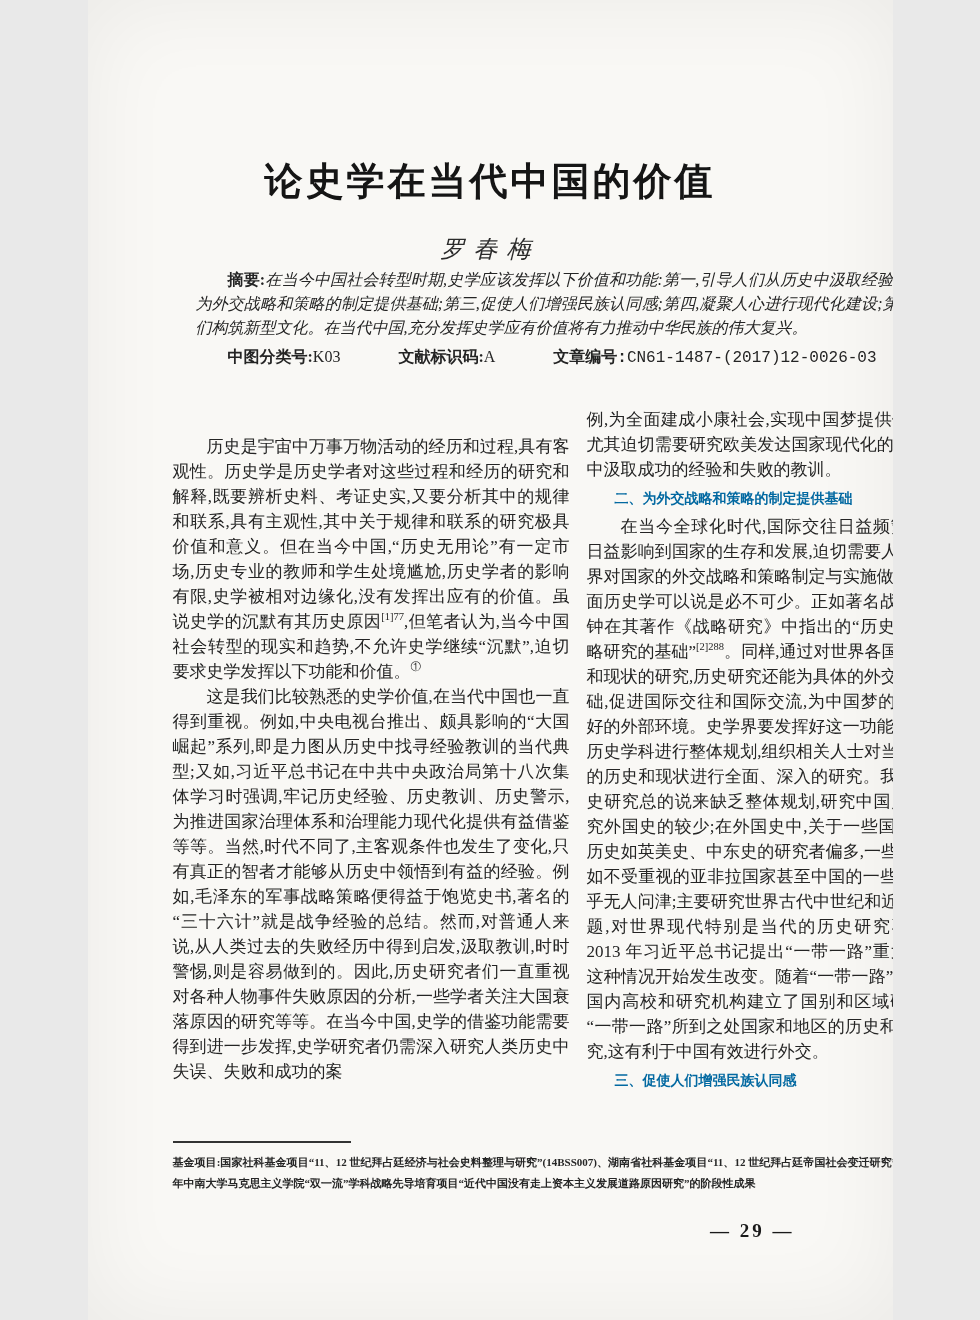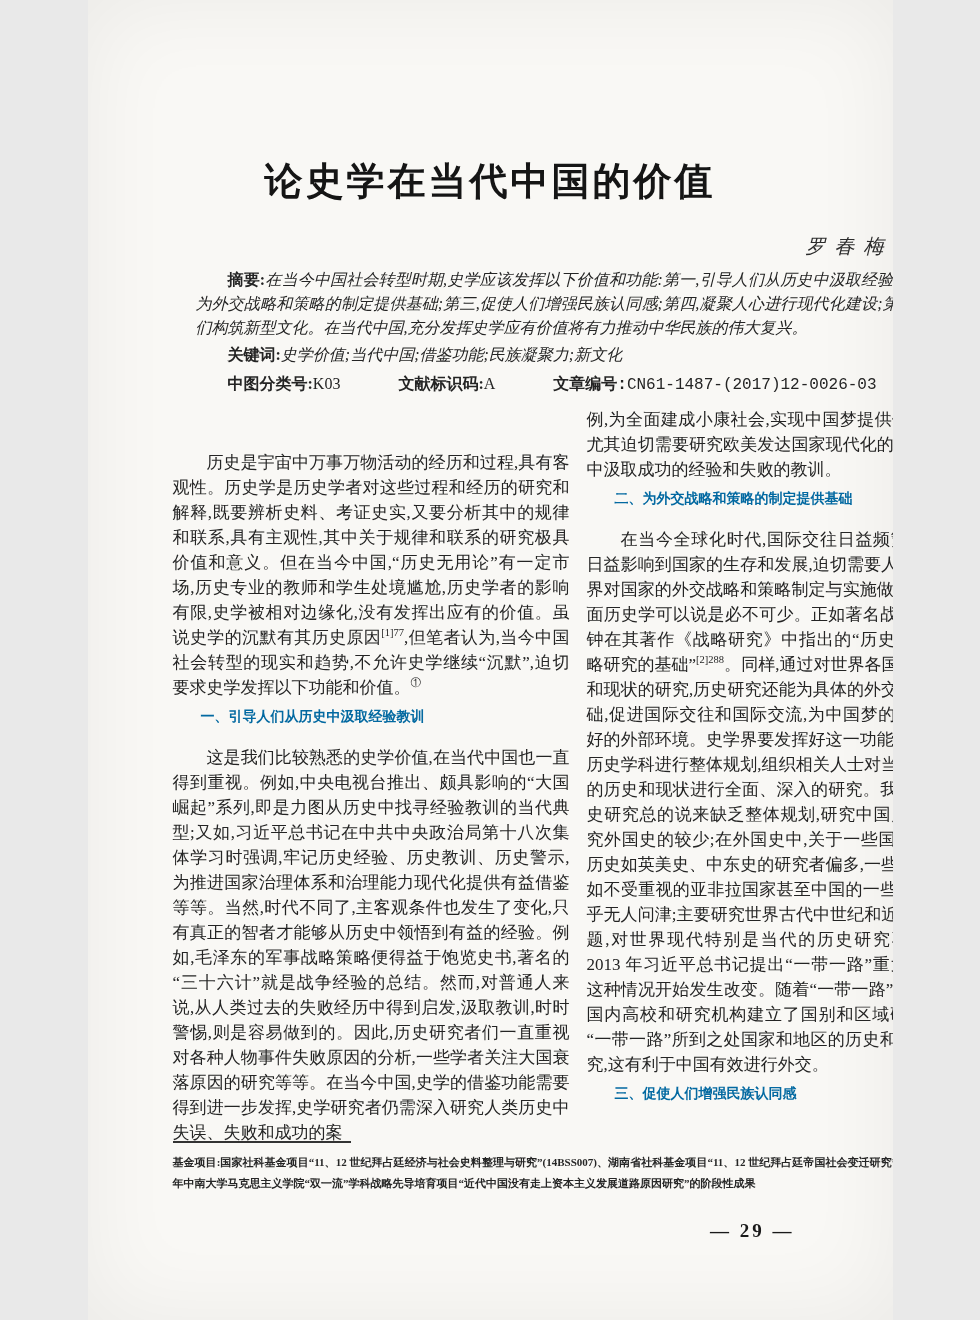--- a/index.html
+++ b/index.html
@@ -14,22 +14,22 @@
     overflow:hidden;
   }
   .title{
     position:absolute;top:156px;left:0;right:0;
     text-align:center;
     font-size:38px;font-weight:bold;letter-spacing:3px;
     color:#151515;
   }
   .author{
     position:absolute;top:233px;left:0;right:0;
-    text-align:right;
-    font-size:20px;font-style:italic;letter-spacing:9px;
+    text-align:center;
+    font-size:24px;font-style:italic;letter-spacing:9px;
     color:#2b2b2b;
   }
   .front{
     position:absolute;top:268px;left:108px;width:772px;
     font-size:16px;line-height:24px;
   }
   .abstract{
     margin:0;text-align:justify;text-indent:2em;
     font-style:italic;
   }
@@ -41,21 +41,21 @@
   .cols{
     position:absolute;top:407px;left:85px;width:811px;
     display:flex;gap:17px;
   }
   .col{
     width:397px;
     font-size:17px;line-height:25px;text-align:justify;
   }
   .col-left{padding-top:27px;}
   .col p{margin:0;}
-  .col p.ind{text-indent:2em;margin-top:16px;}
+  .col p.ind{text-indent:2em;}
   .sec-h{
     font-family:Liberation Serif, serif;
     font-size:14px;font-weight:bold;line-height:25px;
     margin:4px 0 3px;text-indent:2em;color:#0369a1;
   }
   sup{font-size:10.5px;line-height:0;}
   .footnote{
     position:absolute;top:1141px;left:85px;width:818px;
     font-size:11px;font-weight:bold;line-height:21px;text-align:justify;
     color:#262626;
@@ -74,28 +74,26 @@
 <body>
 
 <div class="page">
 
   <div class="title">论史学在当代中国的价值</div>
 
   <div class="author">罗春梅</div>
 
   <div class="front">
     <p class="abstract"><span class="lbl">摘要:</span><span>在当今中国社会转型时期,史学应该发挥以下价值和功能:第一,引导人们从历史中汲取经验教训;第二,为外交战略和策略的制定提供基础;第三,促使人们增强民族认同感;第四,凝聚人心进行现代化建设;第五,引领人们构筑新型文化。在当代中国,充分发挥史学应有价值将有力推动中华民族的伟大复兴。</span></p>
-    <p class="keywords"><span class="lbl">关键词:</span><span>史学价值;当代中国;借鉴功能;民族凝聚力;新文化</span></p>
     <p class="meta"><span class="item"><span class="lbl">中图分类号:</span><span>K03</span></span><span class="item"><span class="lbl">文献标识码:</span><span>A</span></span><span class="item"><span class="lbl">文章编号:</span><span>CN61-1487-(2017)12-0026-03</span></span></p>
   </div>
 
   <div class="cols">
     <div class="col col-left">
         <p class="ind">历史是宇宙中万事万物活动的经历和过程,具有客观性。历史学是历史学者对这些过程和经历的研究和解释,既要辨析史料、考证史实,又要分析其中的规律和联系,具有主观性,其中关于规律和联系的研究极具价值和意义。但在当今中国,“历史无用论”有一定市场,历史专业的教师和学生处境尴尬,历史学者的影响有限,史学被相对边缘化,没有发挥出应有的价值。虽说史学的沉默有其历史原因<sup>[1]77</sup>,但笔者认为,当今中国社会转型的现实和趋势,不允许史学继续“沉默”,迫切要求史学发挥以下功能和价值。<sup>①</sup></p>
-        <div class="sec-h">一、引导人们从历史中汲取经验教训</div>
         <p class="ind">这是我们比较熟悉的史学价值,在当代中国也一直得到重视。例如,中央电视台推出、颇具影响的“大国崛起”系列,即是力图从历史中找寻经验教训的当代典型;又如,习近平总书记在中共中央政治局第十八次集体学习时强调,牢记历史经验、历史教训、历史警示,为推进国家治理体系和治理能力现代化提供有益借鉴等等。当然,时代不同了,主客观条件也发生了变化,只有真正的智者才能够从历史中领悟到有益的经验。例如,毛泽东的军事战略策略便得益于饱览史书,著名的“三十六计”就是战争经验的总结。然而,对普通人来说,从人类过去的失败经历中得到启发,汲取教训,时时警惕,则是容易做到的。因此,历史研究者们一直重视对各种人物事件失败原因的分析,一些学者关注大国衰落原因的研究等等。在当今中国,史学的借鉴功能需要得到进一步发挥,史学研究者仍需深入研究人类历史中失误、失败和成功的案</p>
       </div>
     <div class="col col-right">
         <p class="">例,为全面建成小康社会,实现中国梦提供借鉴和启示,尤其迫切需要研究欧美发达国家现代化的历史,以便从中汲取成功的经验和失败的教训。</p>
         <div class="sec-h">二、为外交战略和策略的制定提供基础</div>
         <p class="ind">在当今全球化时代,国际交往日益频繁,国际关系日益影响到国家的生存和发展,迫切需要人文社会科学界对国家的外交战略和策略制定与实施做出贡献,这方面历史学可以说是必不可少。正如著名战略学者钮先钟在其著作《战略研究》中指出的“历史研究实为战略研究的基础”<sup>[2]288</sup>。同样,通过对世界各国的历史文化和现状的研究,历史研究还能为具体的外交策略提供基础,促进国际交往和国际交流,为中国梦的实现创造良好的外部环境。史学界要发挥好这一功能,需要政府对历史学科进行整体规划,组织相关人士对当今世界各国的历史和现状进行全面、深入的研究。我国目前的历史研究总的说来缺乏整体规划,研究中国史的很多,研究外国史的较少;在外国史中,关于一些国家和地区的历史如英美史、中东史的研究者偏多,一些国家和地区如不受重视的亚非拉国家甚至中国的一些周边国家几乎无人问津;主要研究世界古代中世纪和近代的历史问题,对世界现代特别是当代的历史研究不够。但自 2013 年习近平总书记提出“一带一路”重大倡议以来,这种情况开始发生改变。随着“一带一路”战略的落实,国内高校和研究机构建立了国别和区域研究基地,对“一带一路”所到之处国家和地区的历史和现状展开研究,这有利于中国有效进行外交。</p>
         <div class="sec-h">三、促使人们增强民族认同感</div>
       </div>
   </div>
 

